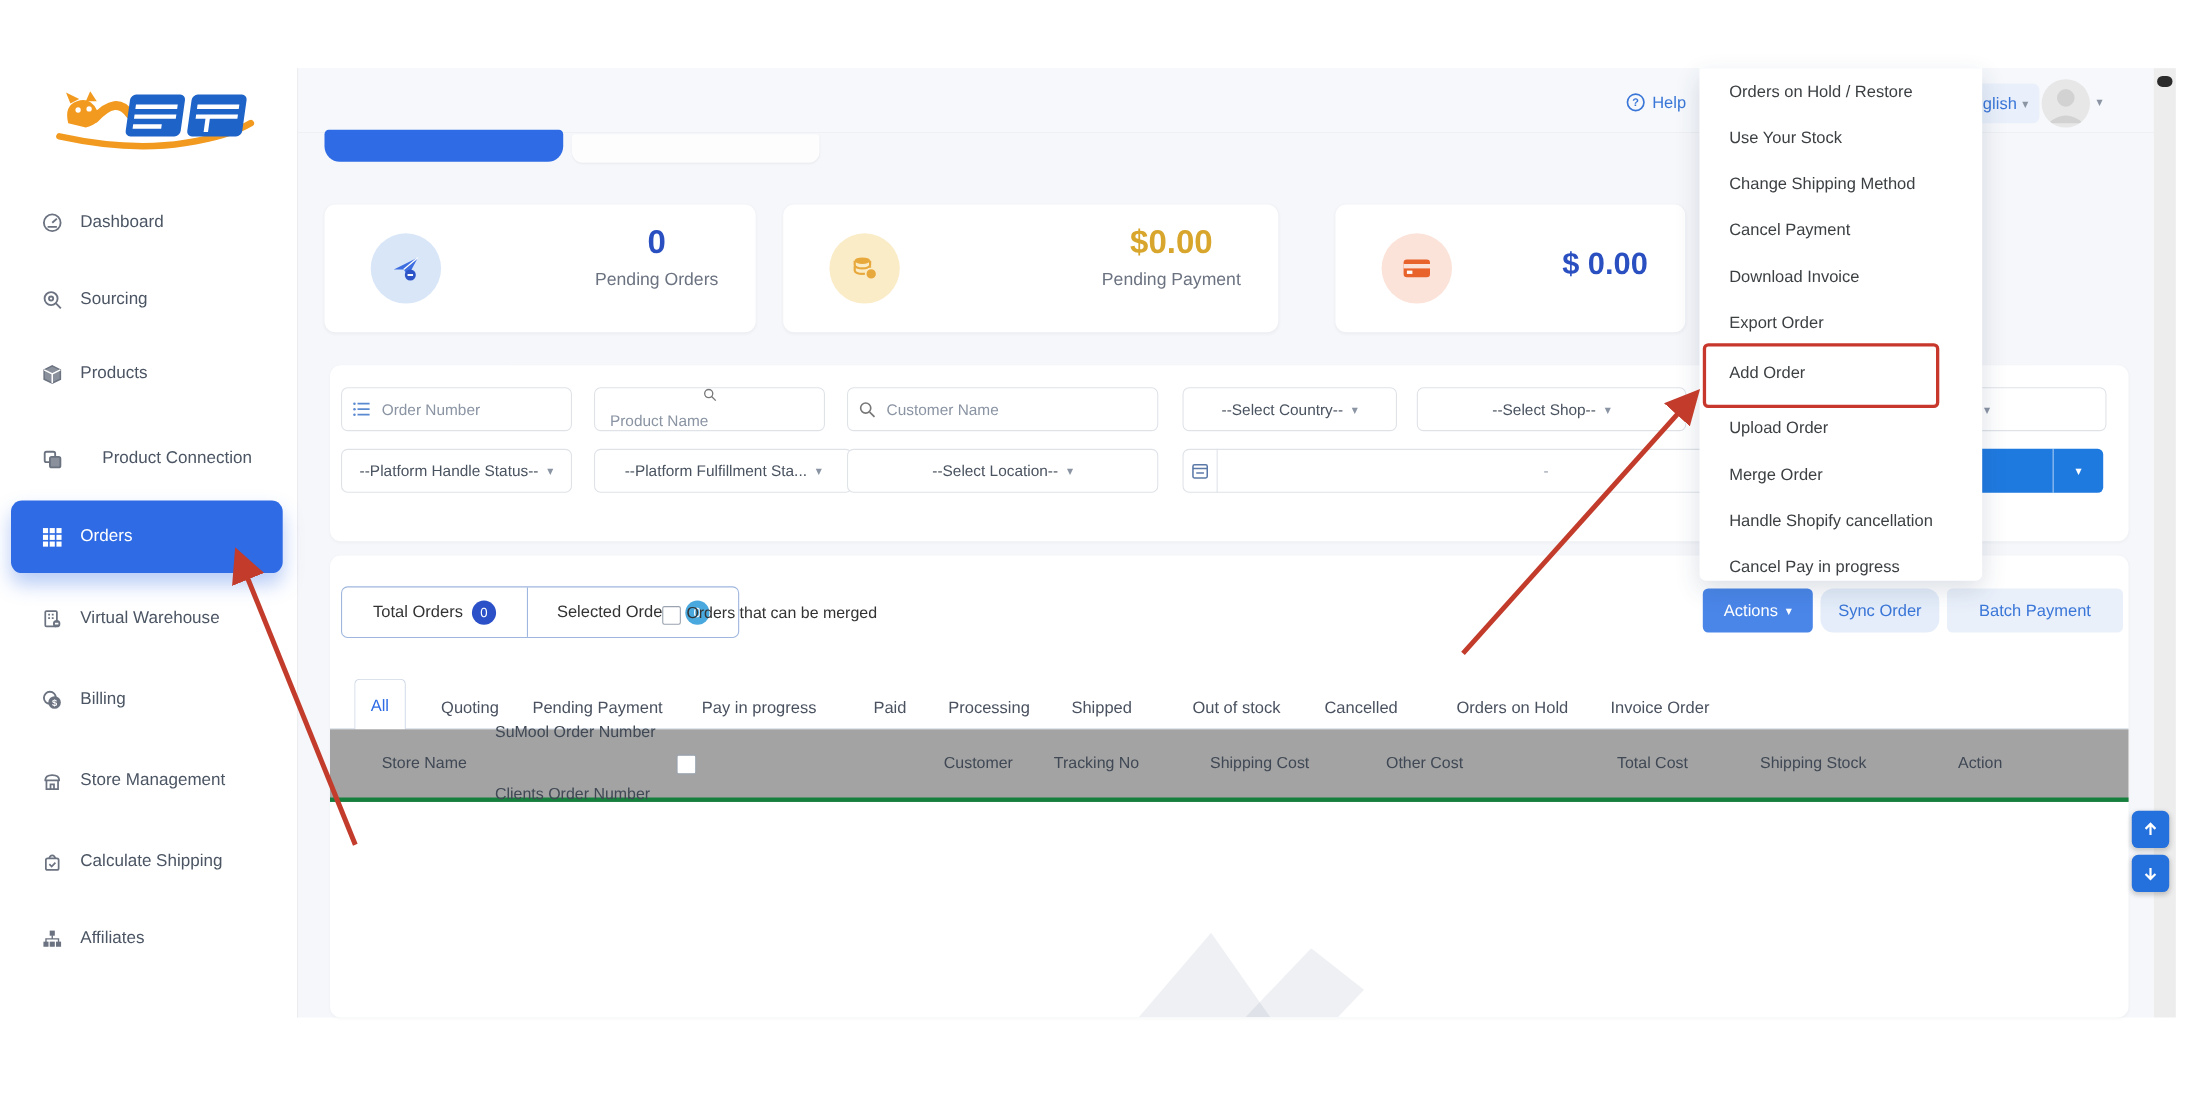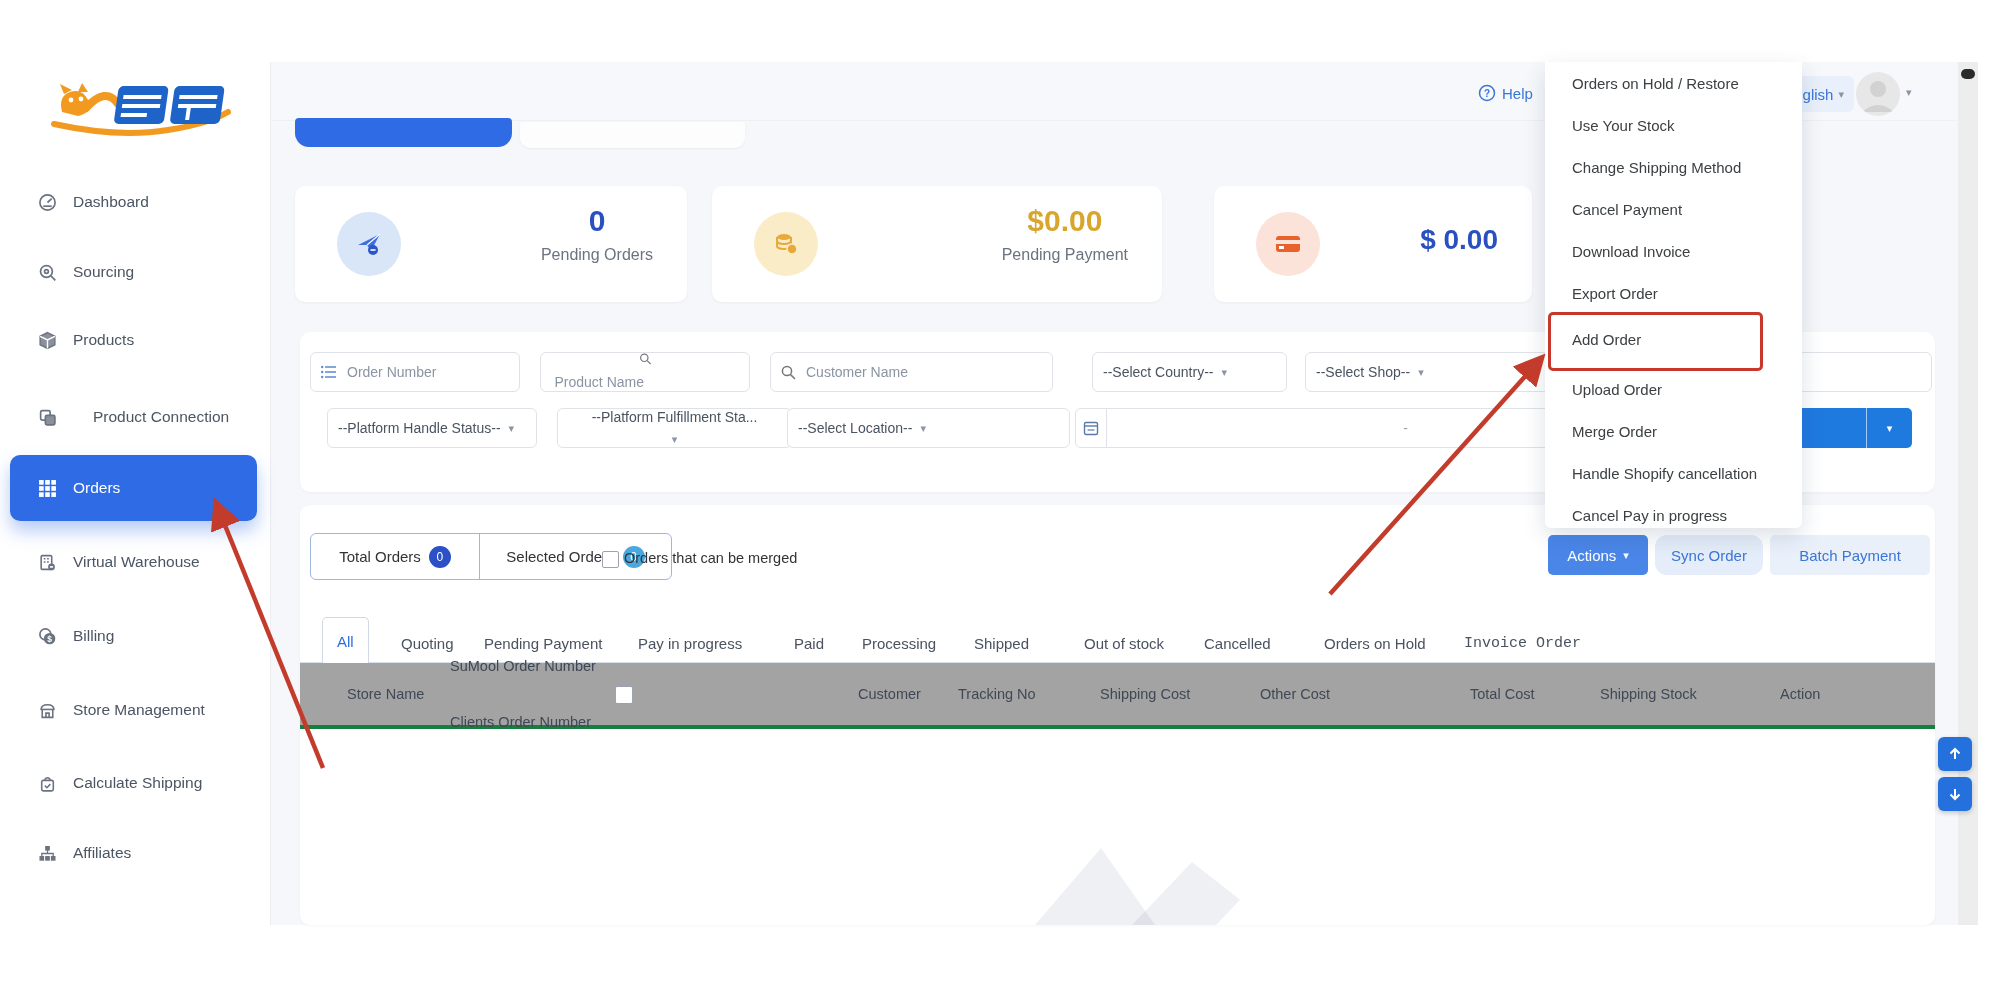--- a/index.html
+++ b/index.html
@@ -37,21 +37,21 @@
              display:flex;align-items:center;justify-content:center;}
   .stat-text{position:absolute;right:34px;top:18px;text-align:center;}
   .stat-value{font-size:30px;font-weight:bold;color:#2a4fc0;}
   .stat-label{font-size:16px;color:#6b7280;margin-top:8px;}
   
   #filter-panel{left:300px;top:332px;width:1635px;height:160px;background:#fff;border-radius:10px;box-shadow:0 1px 3px rgba(25,40,80,.04);}
   .field{position:absolute;height:40px;background:#fff;border:1px solid #dfe3e8;border-radius:6px;
          display:flex;align-items:center;padding:0 10px;box-sizing:border-box;gap:8px;font-size:14px;color:#4a5360;}
   .field input{border:none;outline:none;flex:1;min-width:0;font-size:14px;color:#4a5360;font-family:inherit;background:transparent;}
   .field input::placeholder{color:#8a94a3;}
-  .sel{justify-content:flex-start;cursor:pointer;margin-left:17px;}
+  .sel{justify-content:center;cursor:pointer;}
   .caret{color:#8a94a3;font-size:11px;}
   .caret::after{content:"▾";}
   #date-range{display:flex;align-items:center;}
   #cal-box{width:30px;height:40px;border-right:1px solid #dfe3e8;display:flex;align-items:center;justify-content:center;margin-left:-10px;}
   #search-split{left:1760px;top:408px;width:152px;height:40px;background:#1f7ae0;border-radius:5px;display:flex;cursor:pointer;}
   #search-split .main{flex:1;}
   #search-split .dd{width:45px;border-left:1px solid rgba(255,255,255,.6);display:flex;align-items:center;justify-content:center;color:#fff;font-size:12px;}
   
   #orders-panel{left:300px;top:505px;width:1635px;height:420px;background:#fff;border-radius:10px;box-shadow:0 1px 3px rgba(25,40,80,.04);overflow:hidden;}
   #seg{left:310px;top:533px;width:360px;height:45px;border:1px solid #9fb6de;border-radius:6px;display:flex;background:#fff;}
@@ -315,21 +315,21 @@
 </div>
 <div class="field sel abs" style="left:1690px;top:352px;width:225px;">
   <span></span>
   <span class="caret"></span>
 </div>
 
 <div class="field sel abs" style="left:310px;top:408px;width:210px;">
   <span>--Platform Handle Status--</span>
   <span class="caret"></span>
 </div>
-<div class="field sel abs" style="left:540px;top:408px;width:235px;flex-direction:column;">
+<div class="field sel abs" style="left:540px;top:408px;width:235px;">
   <span>--Platform Fulfillment Sta...</span>
   <span class="caret"></span>
 </div>
 <div class="field sel abs" style="left:770px;top:408px;width:283px;">
   <span>--Select Location--</span>
   <span class="caret"></span>
 </div>
 <div class="field abs" id="date-range" style="left:1075px;top:408px;width:715px;">
   <div id="cal-box">
     <svg width="16" height="16" viewBox="0 0 16 16">
@@ -403,21 +403,21 @@
     </div>
   <div class="tab" style="left:778px;">
       <span>Out of stock</span>
     </div>
   <div class="tab" style="left:898px;">
       <span>Cancelled</span>
     </div>
   <div class="tab" style="left:1018px;">
       <span>Orders on Hold</span>
     </div>
-  <div class="tab" style="left:1158px;font-family:Liberation Mono, monospace;">
+  <div class="tab" style="left:1158px;">
       <span>Invoice Order</span>
     </div>
 </div>
 
 <div class="abs" id="thead">
   <div class="abs" id="th-check"></div>
   <div class="th" style="left:47px;">Store Name</div>
   <div class="th th2" style="left:150px;">
     <span>SuMool Order Number</span>
     <span>Clients Order Number</span>

